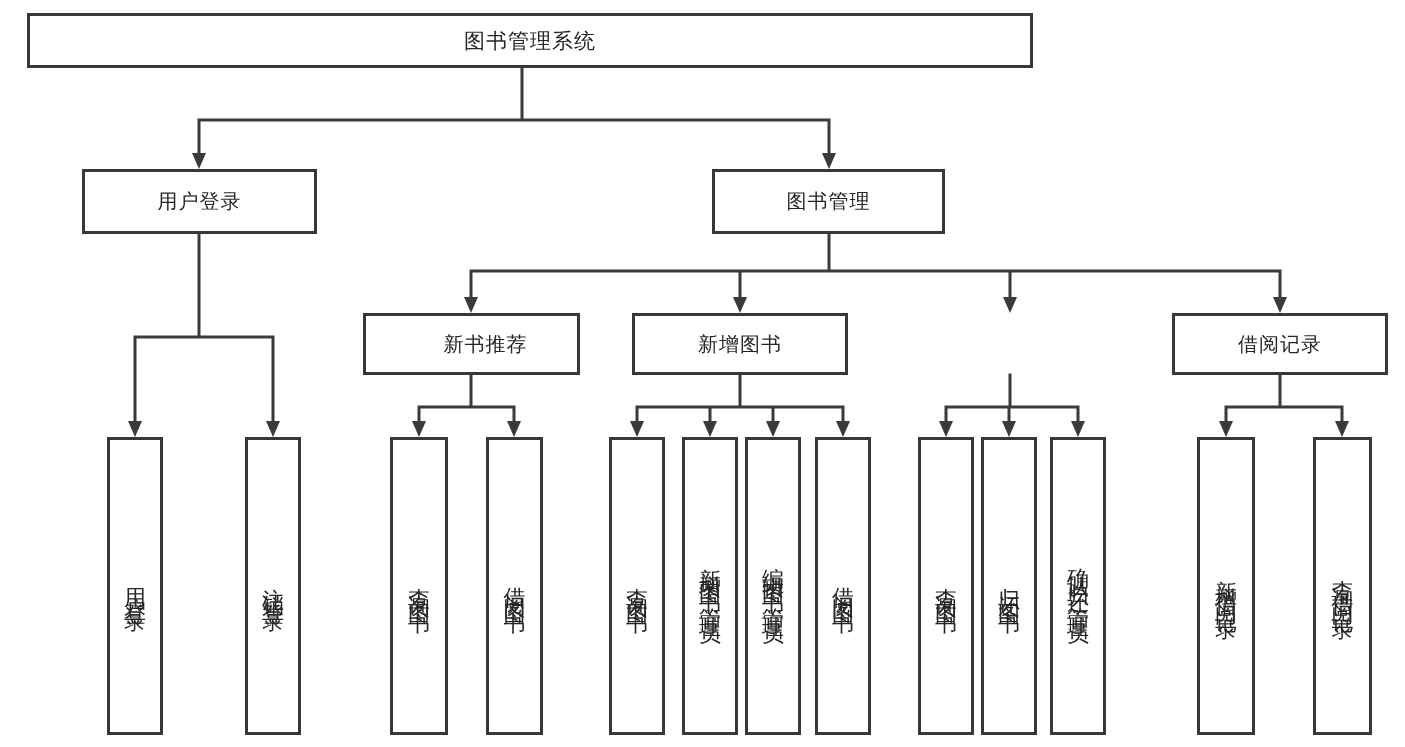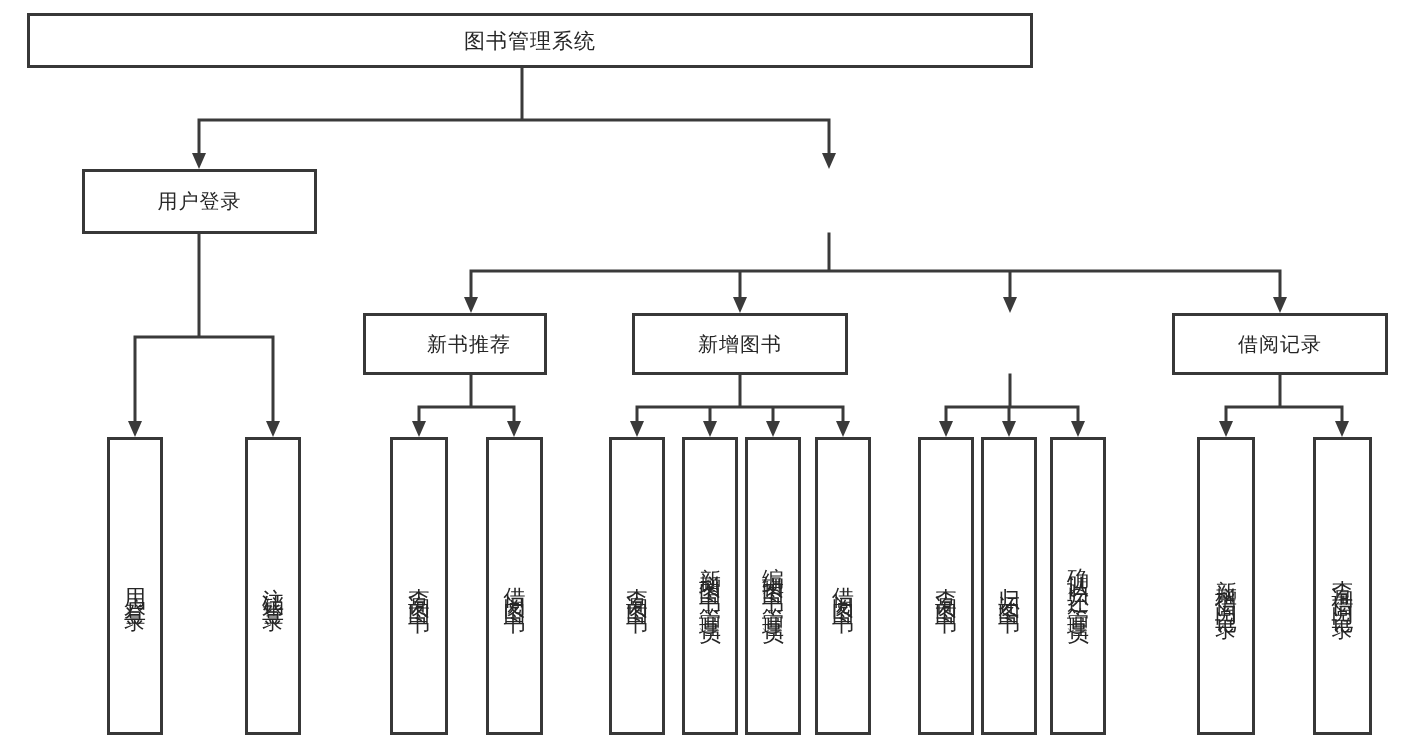--- a/index.html
+++ b/index.html
@@ -72,22 +72,23 @@
     <polygon points="939,421 953,421 946,437"></polygon>
     <polygon points="1002,421 1016,421 1009,437"></polygon>
     <polygon points="1071,421 1085,421 1078,437"></polygon>
     <polygon points="1219,421 1233,421 1226,437"></polygon>
     <polygon points="1335,421 1349,421 1342,437"></polygon>
   </svg>
 
   <div class="hbox root-box" style="left:21px;top:13px;width:1006px;height:55px;margin-left:6px;">图书管理系统</div>
 
   <div class="hbox" style="left:82px;top:169px;width:235px;height:65px;">用户登录</div>
+  <div class="hbox" style="left:712px;top:169px;width:233px;height:65px;">图书管理</div>
 
-  <div class="hbox" style="left:363px;top:313px;width:184px;height:62px;padding-left:28px;">新书推荐</div>
+  <div class="hbox" style="left:363px;top:313px;width:217px;height:62px;padding-left:28px;">新书推荐</div>
   <div class="hbox" style="left:632px;top:313px;width:216px;height:62px;">新增图书</div>
   <div class="hbox" style="left:1172px;top:313px;width:216px;height:62px;">借阅记录</div>
 
   <div class="vbox" style="left:107px;top:437px;width:56px;height:298px;">
     <span>用户登录</span>
   </div>
   <div class="vbox" style="left:245px;top:437px;width:56px;height:298px;">
     <span>注销登录</span>
   </div>
   <div class="vbox" style="left:390px;top:437px;width:58px;height:298px;">

